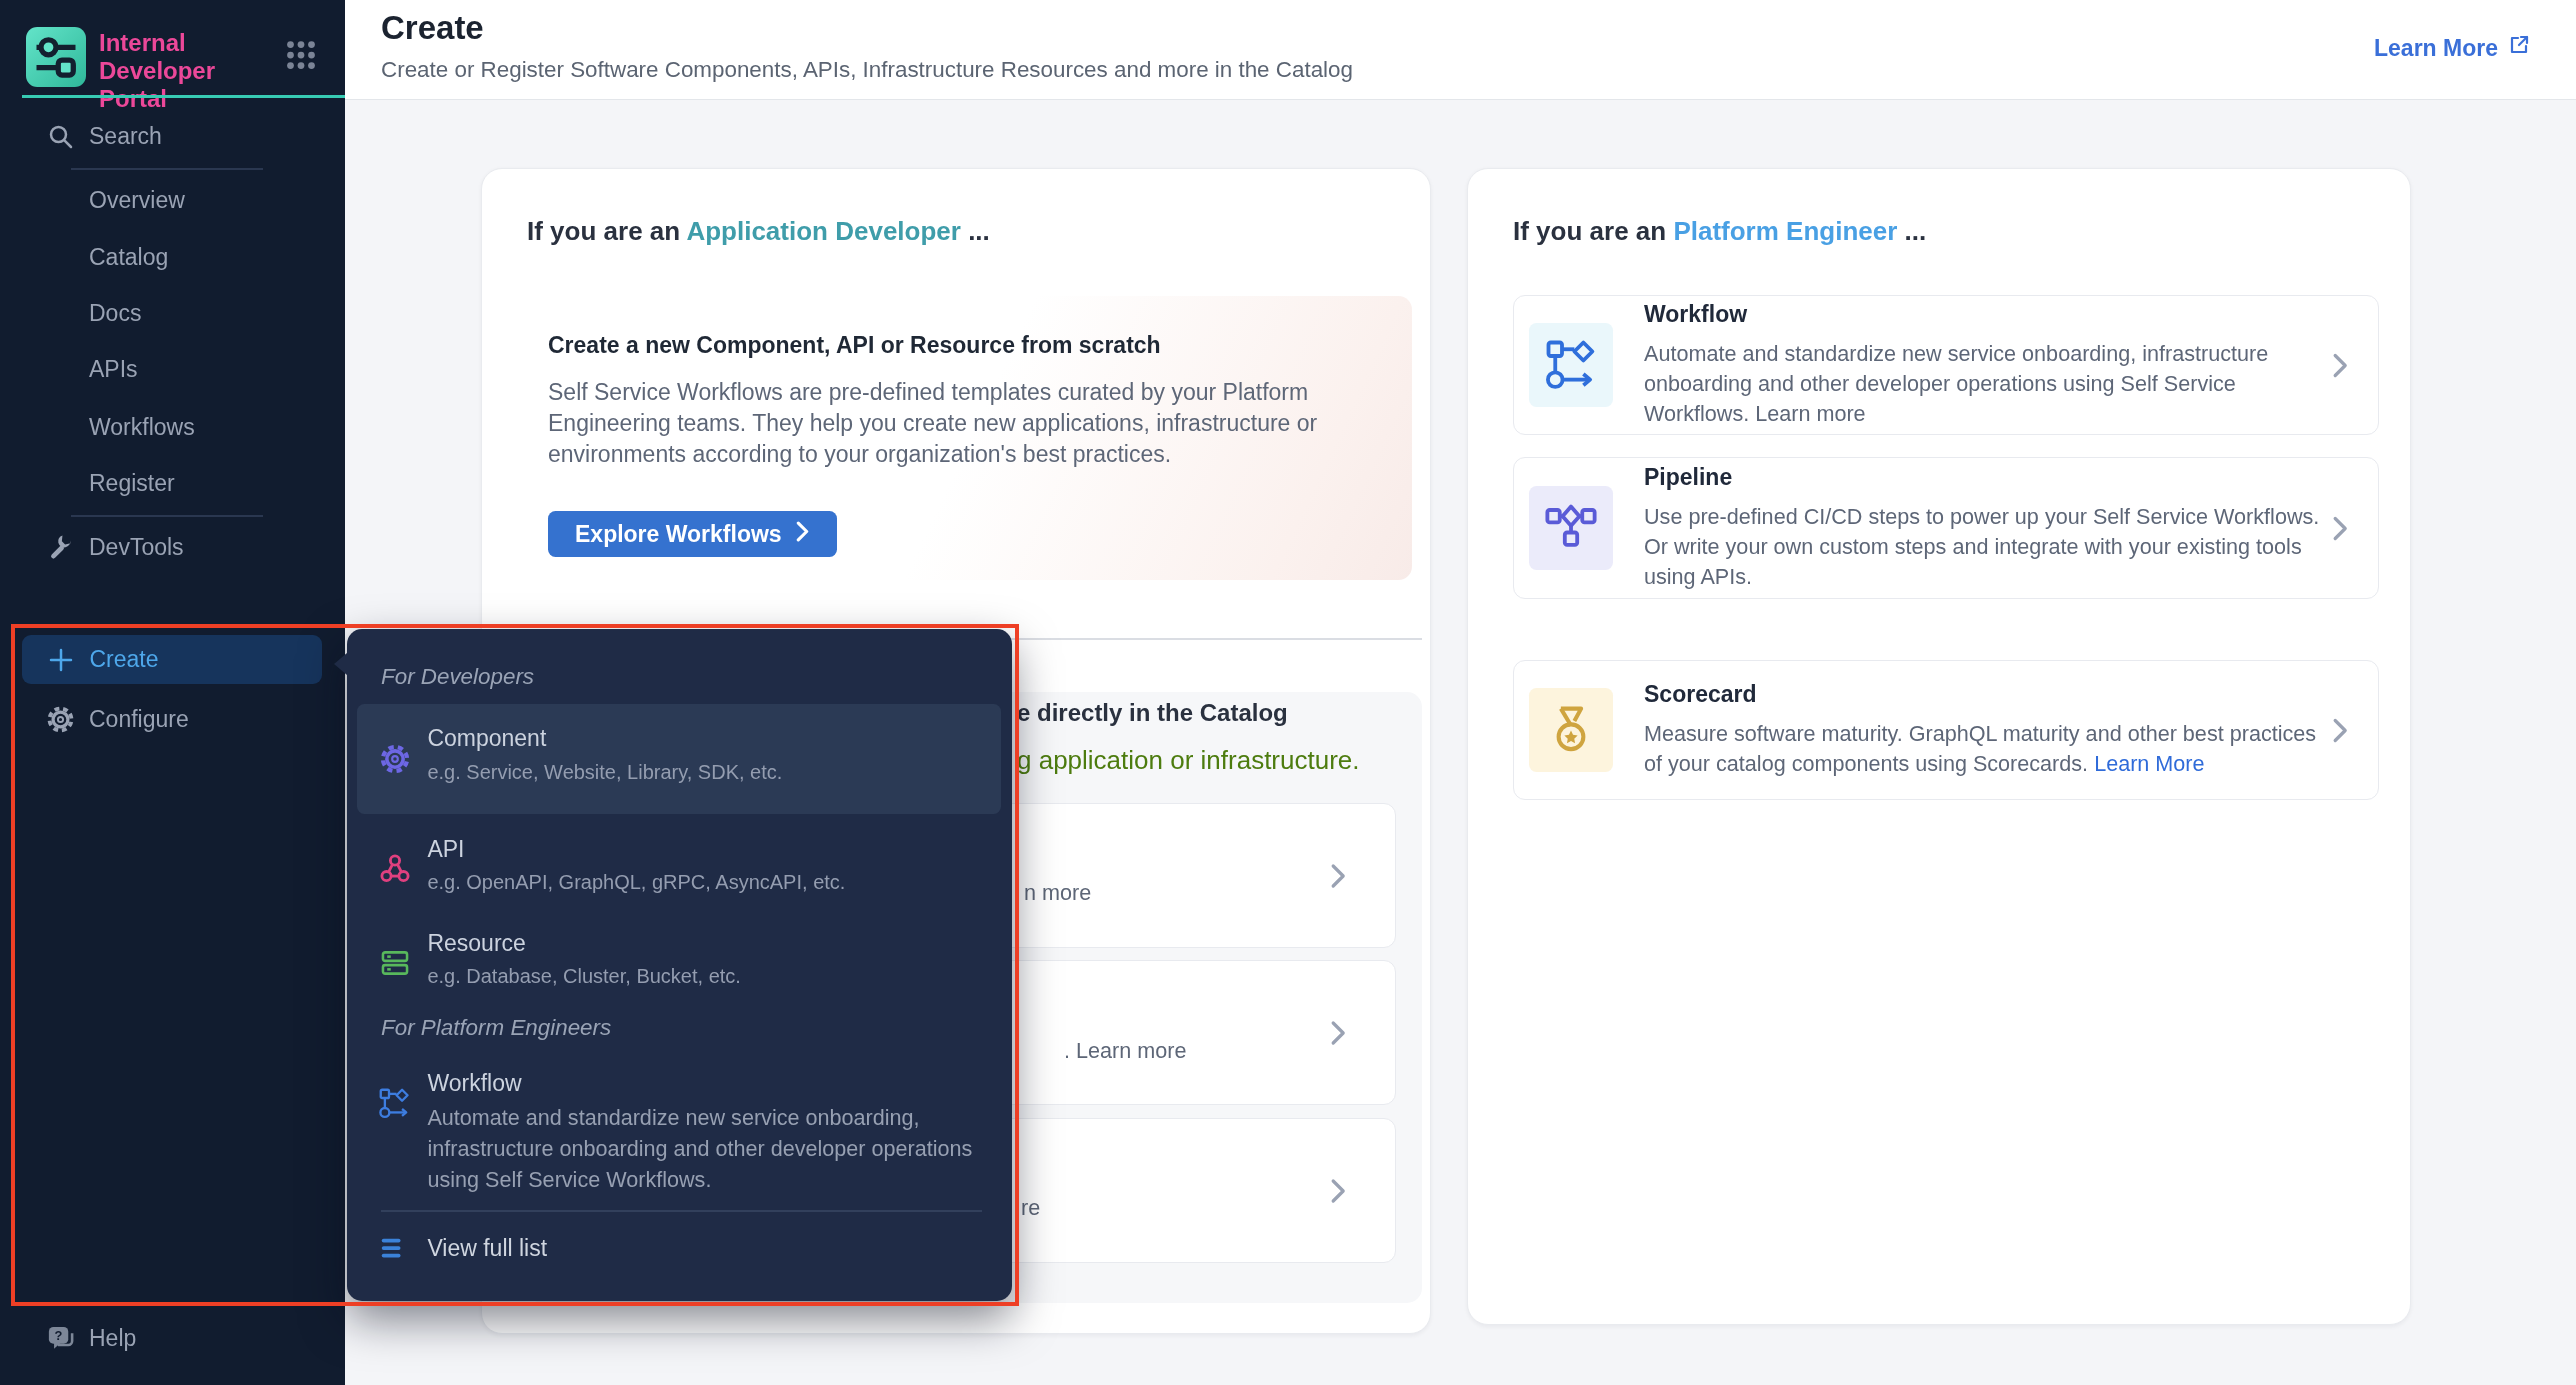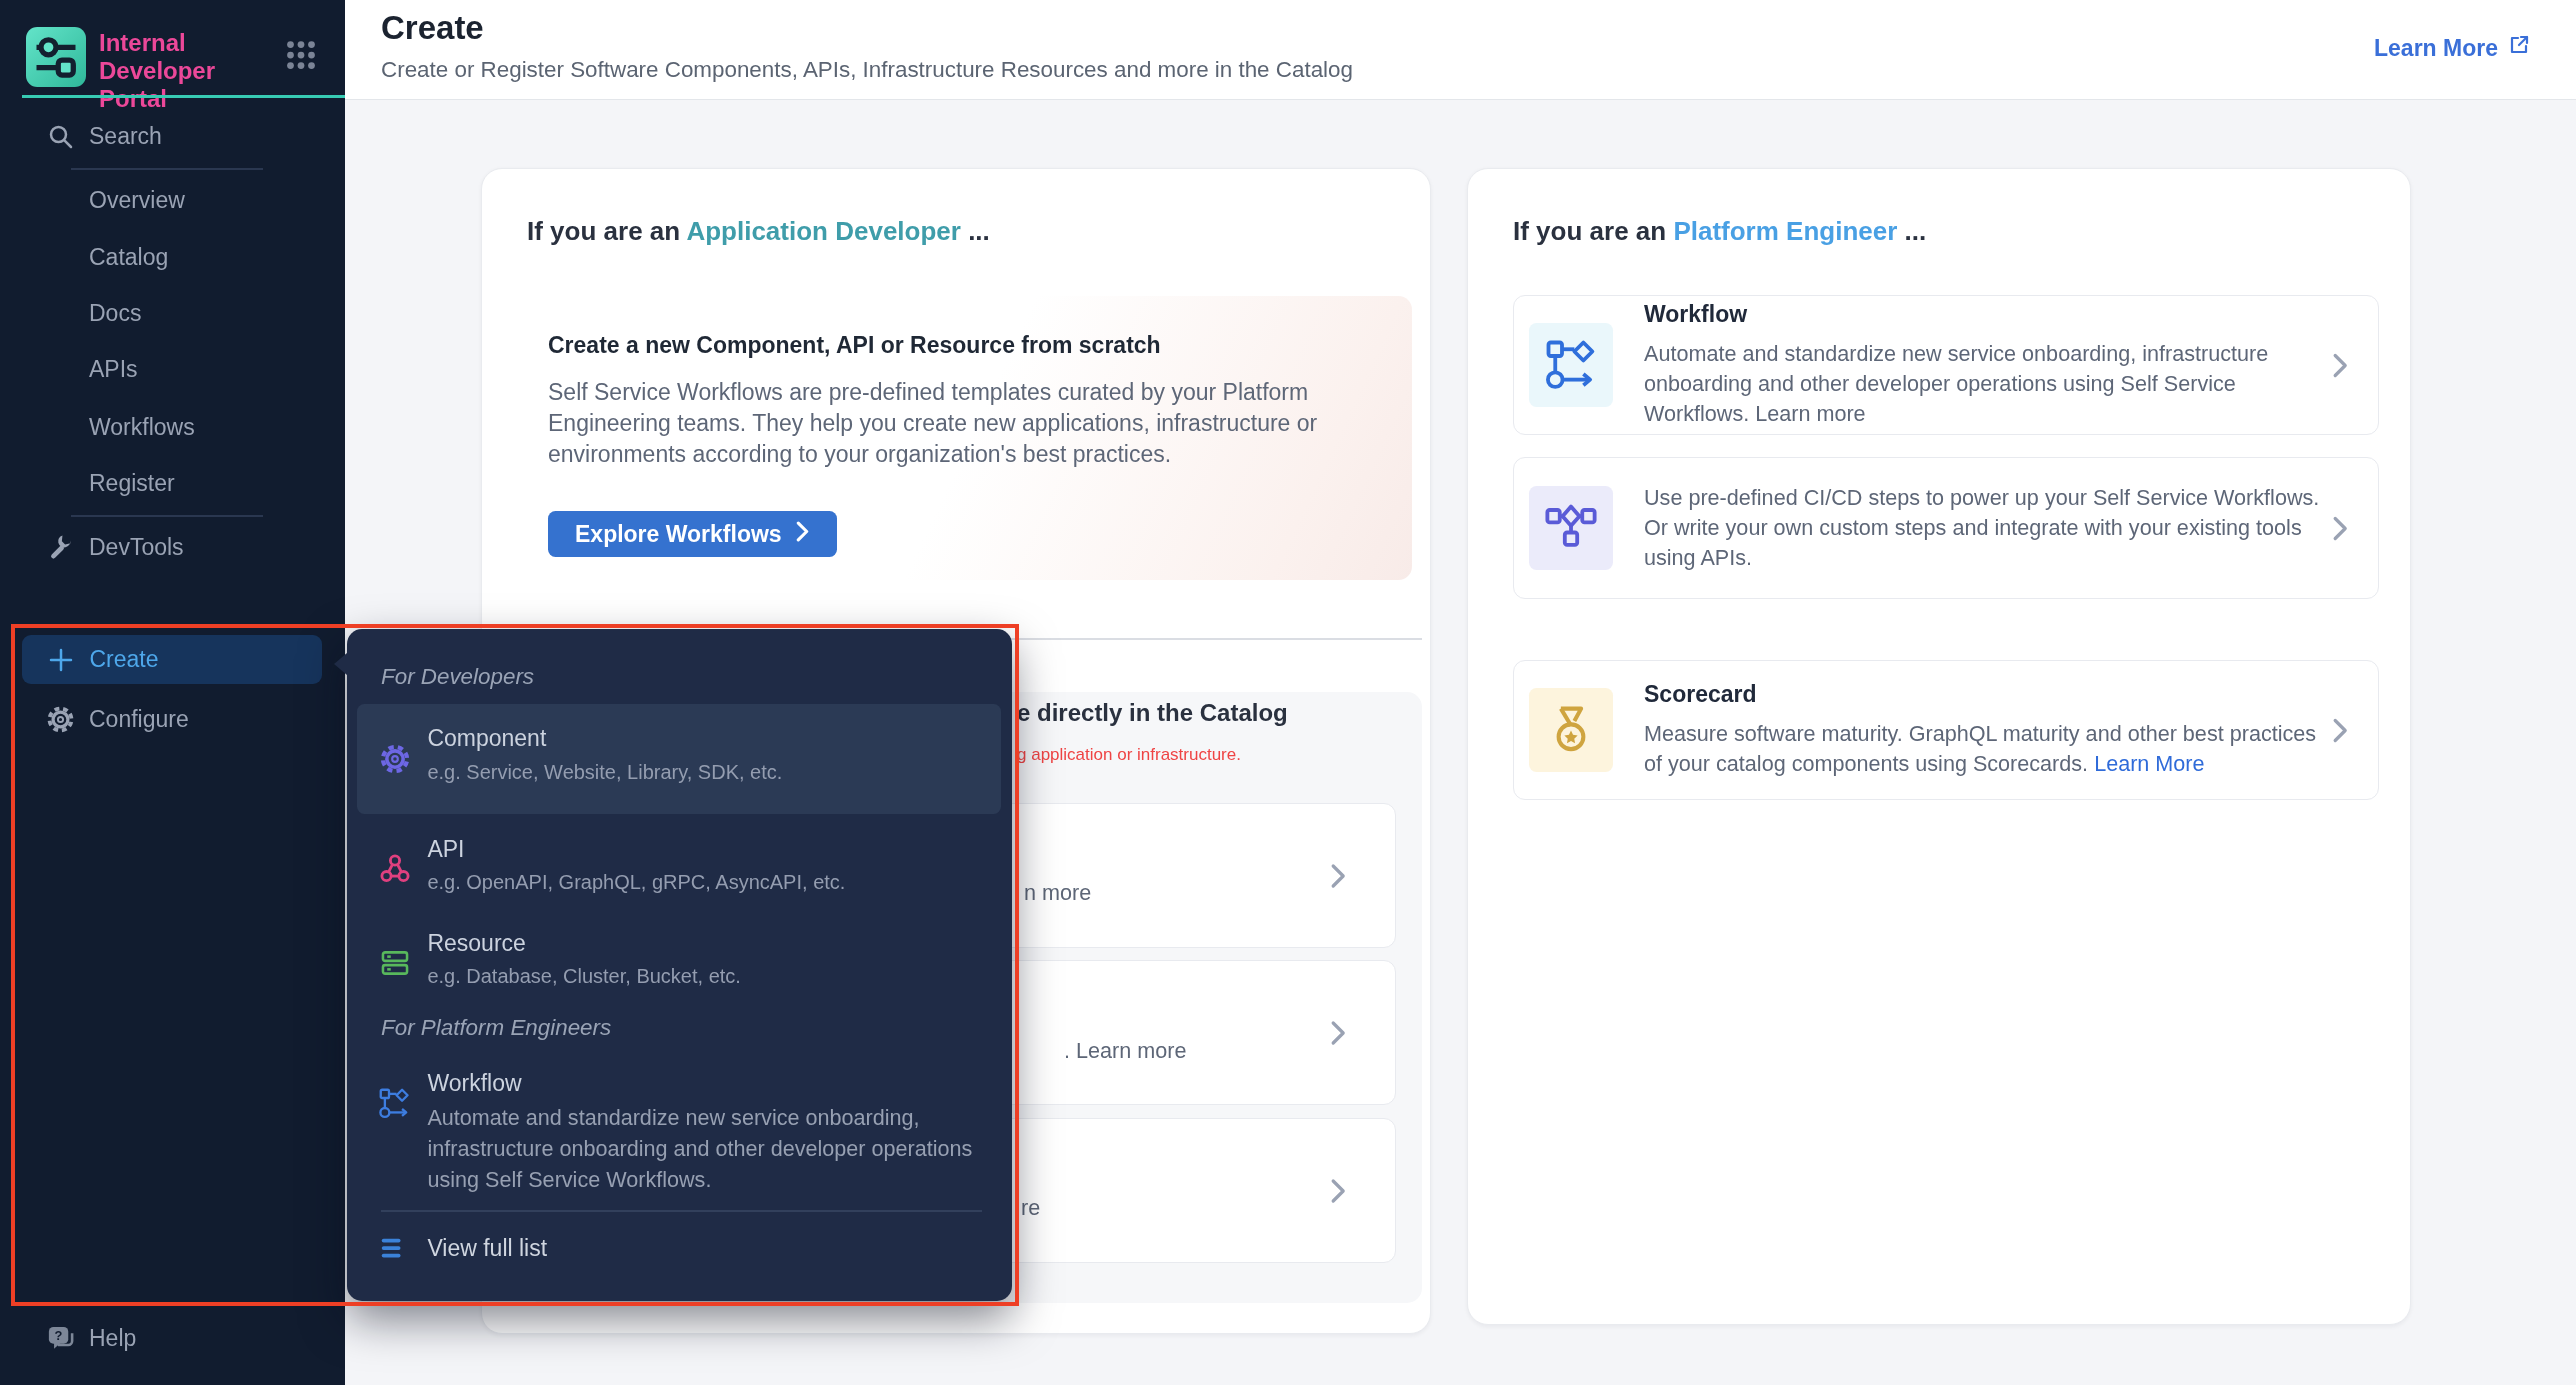--- a/index.html
+++ b/index.html
@@ -45,21 +45,21 @@
                  color:#ffffff; font-size:23px; font-weight:bold; display:flex; align-items:center; gap:13.4px; cursor:pointer; }
 
   
   .or-row { position:absolute; left:45px; top:455px; width:895px; height:30px; display:flex; align-items:center; }
   .or-row .ln { flex:1; height:1.5px; background:#dadde3; }
   .or-row .or { padding:0 18px; font-size:21px; color:#8b93a2; }
 
   
   .catalog-panel { position:absolute; left:45px; top:523px; width:895px; height:611px; background:#f6f7f9; border-radius:15px; }
   .cat-head-frag { position:absolute; left:535px; top:530px; font-size:24px; font-weight:bold; color:#2a313f; white-space:nowrap; }
-  .cat-sub-frag  { position:absolute; left:535px; top:576px; font-size:17px; color:#ef4444; white-space:nowrap; }
+  .cat-sub-frag  { position:absolute; left:535px; top:576px; font-size:26px; color:#4d7c0f; white-space:nowrap; }
   .cat-row { position:absolute; left:66px; width:848px; height:145px; background:#ffffff; border:1.5px solid #e8eaef; border-radius:12px; cursor:pointer; }
   .cat-row .chev { position:absolute; right:49px; top:50%; transform:translateY(-50%); }
   .cat-frag { position:absolute; font-size:21.6px; color:#5d6677; white-space:nowrap; }
 
   
   .r-row { position:absolute; left:45px; width:866px; background:#ffffff; border:1.5px solid #e8eaef; border-radius:12px; cursor:pointer; display:flex; align-items:center; padding:0 30px 0 15px; }
   .r-tile { width:84px; height:84px; border-radius:7.5px; display:flex; align-items:center; justify-content:center; flex:none; }
   .tile-wf { background:#eaf7fb; } .tile-pl { background:#ebebfa; } .tile-sc { background:#fdf4dd; }
   .r-body { margin-left:31px; flex:1; }
   .r-title { font-size:23px; font-weight:bold; color:#20293a; margin-bottom:10.4px; }
@@ -307,20 +307,21 @@
           <rect x="3" y="8" width="11" height="11" rx="2"></rect>
           <path d="M24 5 l7.5 8.5 -7.5 8.5 -7.5 -8.5 z"></path>
           <rect x="34" y="8" width="11" height="11" rx="2"></rect>
           <path d="M14 13.5 H17"></path>
             <path d="M31 13.5 H34"></path>
           <path d="M24 22 V28"></path>
           <rect x="18.5" y="28" width="11" height="11" rx="2"></rect>
         </svg>
       </div>
       <div class="r-body">
+        <div class="r-title">Pipeline</div>
         <div class="r-desc"><span>Use pre-defined CI/CD steps to power up your Self Service Workflows. Or write your own custom steps and integrate with your existing tools using APIs.</span></div>
       </div>
       <span class="chev">
         <svg width="16.4" height="25" viewBox="0 0 12 20" fill="none" stroke="#9aa2b3" stroke-width="2.6" stroke-linecap="round" stroke-linejoin="round">
             <polyline points="2,2 10,10 2,18"></polyline>
           </svg>
       </span>
     </div>
 
     <div class="r-row" style="top:491px; height:140px">

